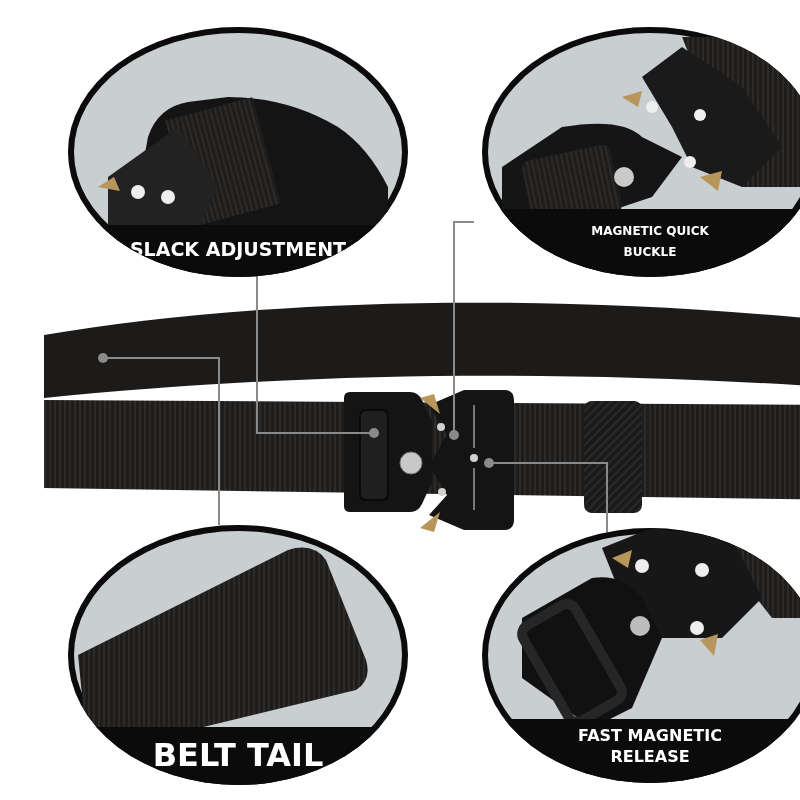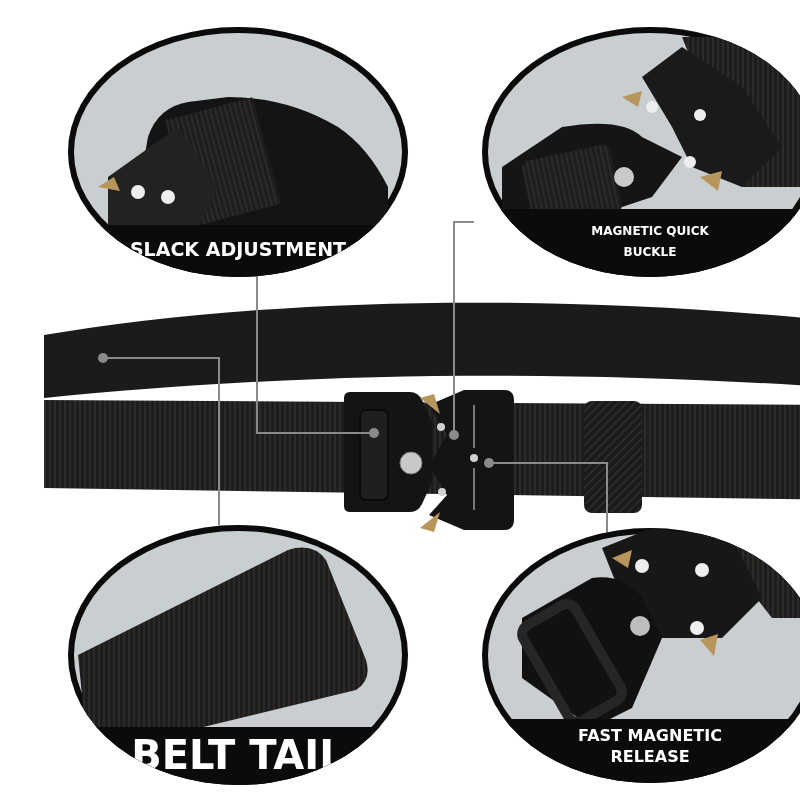--- a/index.html
+++ b/index.html
@@ -91,21 +91,21 @@
     <div class="label-bar" style="height:56px;padding-top:12px;font-size:12px;line-height:21px;">
       <span class="label">MAGNETIC QUICK</span>
       <span class="label">BUCKLE</span>
     </div>
   </div>
 
   <div class="callout" style="left:24px;top:525px;width:340px;height:260px;">
     <svg class="photo" width="340" height="260" viewBox="0 0 340 260">
       <path d="M10 130 L 220 25 q25 -8 38 10 l40 100 q6 20 -10 30 L 20 230 z" fill="url(#weave)"></path>
     </svg>
-    <div class="label-bar" style="height:58px;line-height:56px;font-size:40px;">
+    <div class="label-bar" style="height:58px;line-height:56px;font-size:32px;">
       <span class="label">BELT TAIL</span>
     </div>
   </div>
 
   <div class="callout" style="left:438px;top:528px;width:336px;height:255px;">
     <svg class="photo" width="336" height="255" viewBox="0 0 336 255">
       <path d="M220 0 h110 v90 h-40 z" fill="url(#weave)"></path>
       <path d="M120 20 l50 -20 l80 10 l30 60 l-40 40 l-60 0 l-40 -40 z" fill="#171717"></path>
       <circle cx="160" cy="38" r="7" fill="#eee"></circle>
       <circle cx="220" cy="42" r="7" fill="#eee"></circle>

